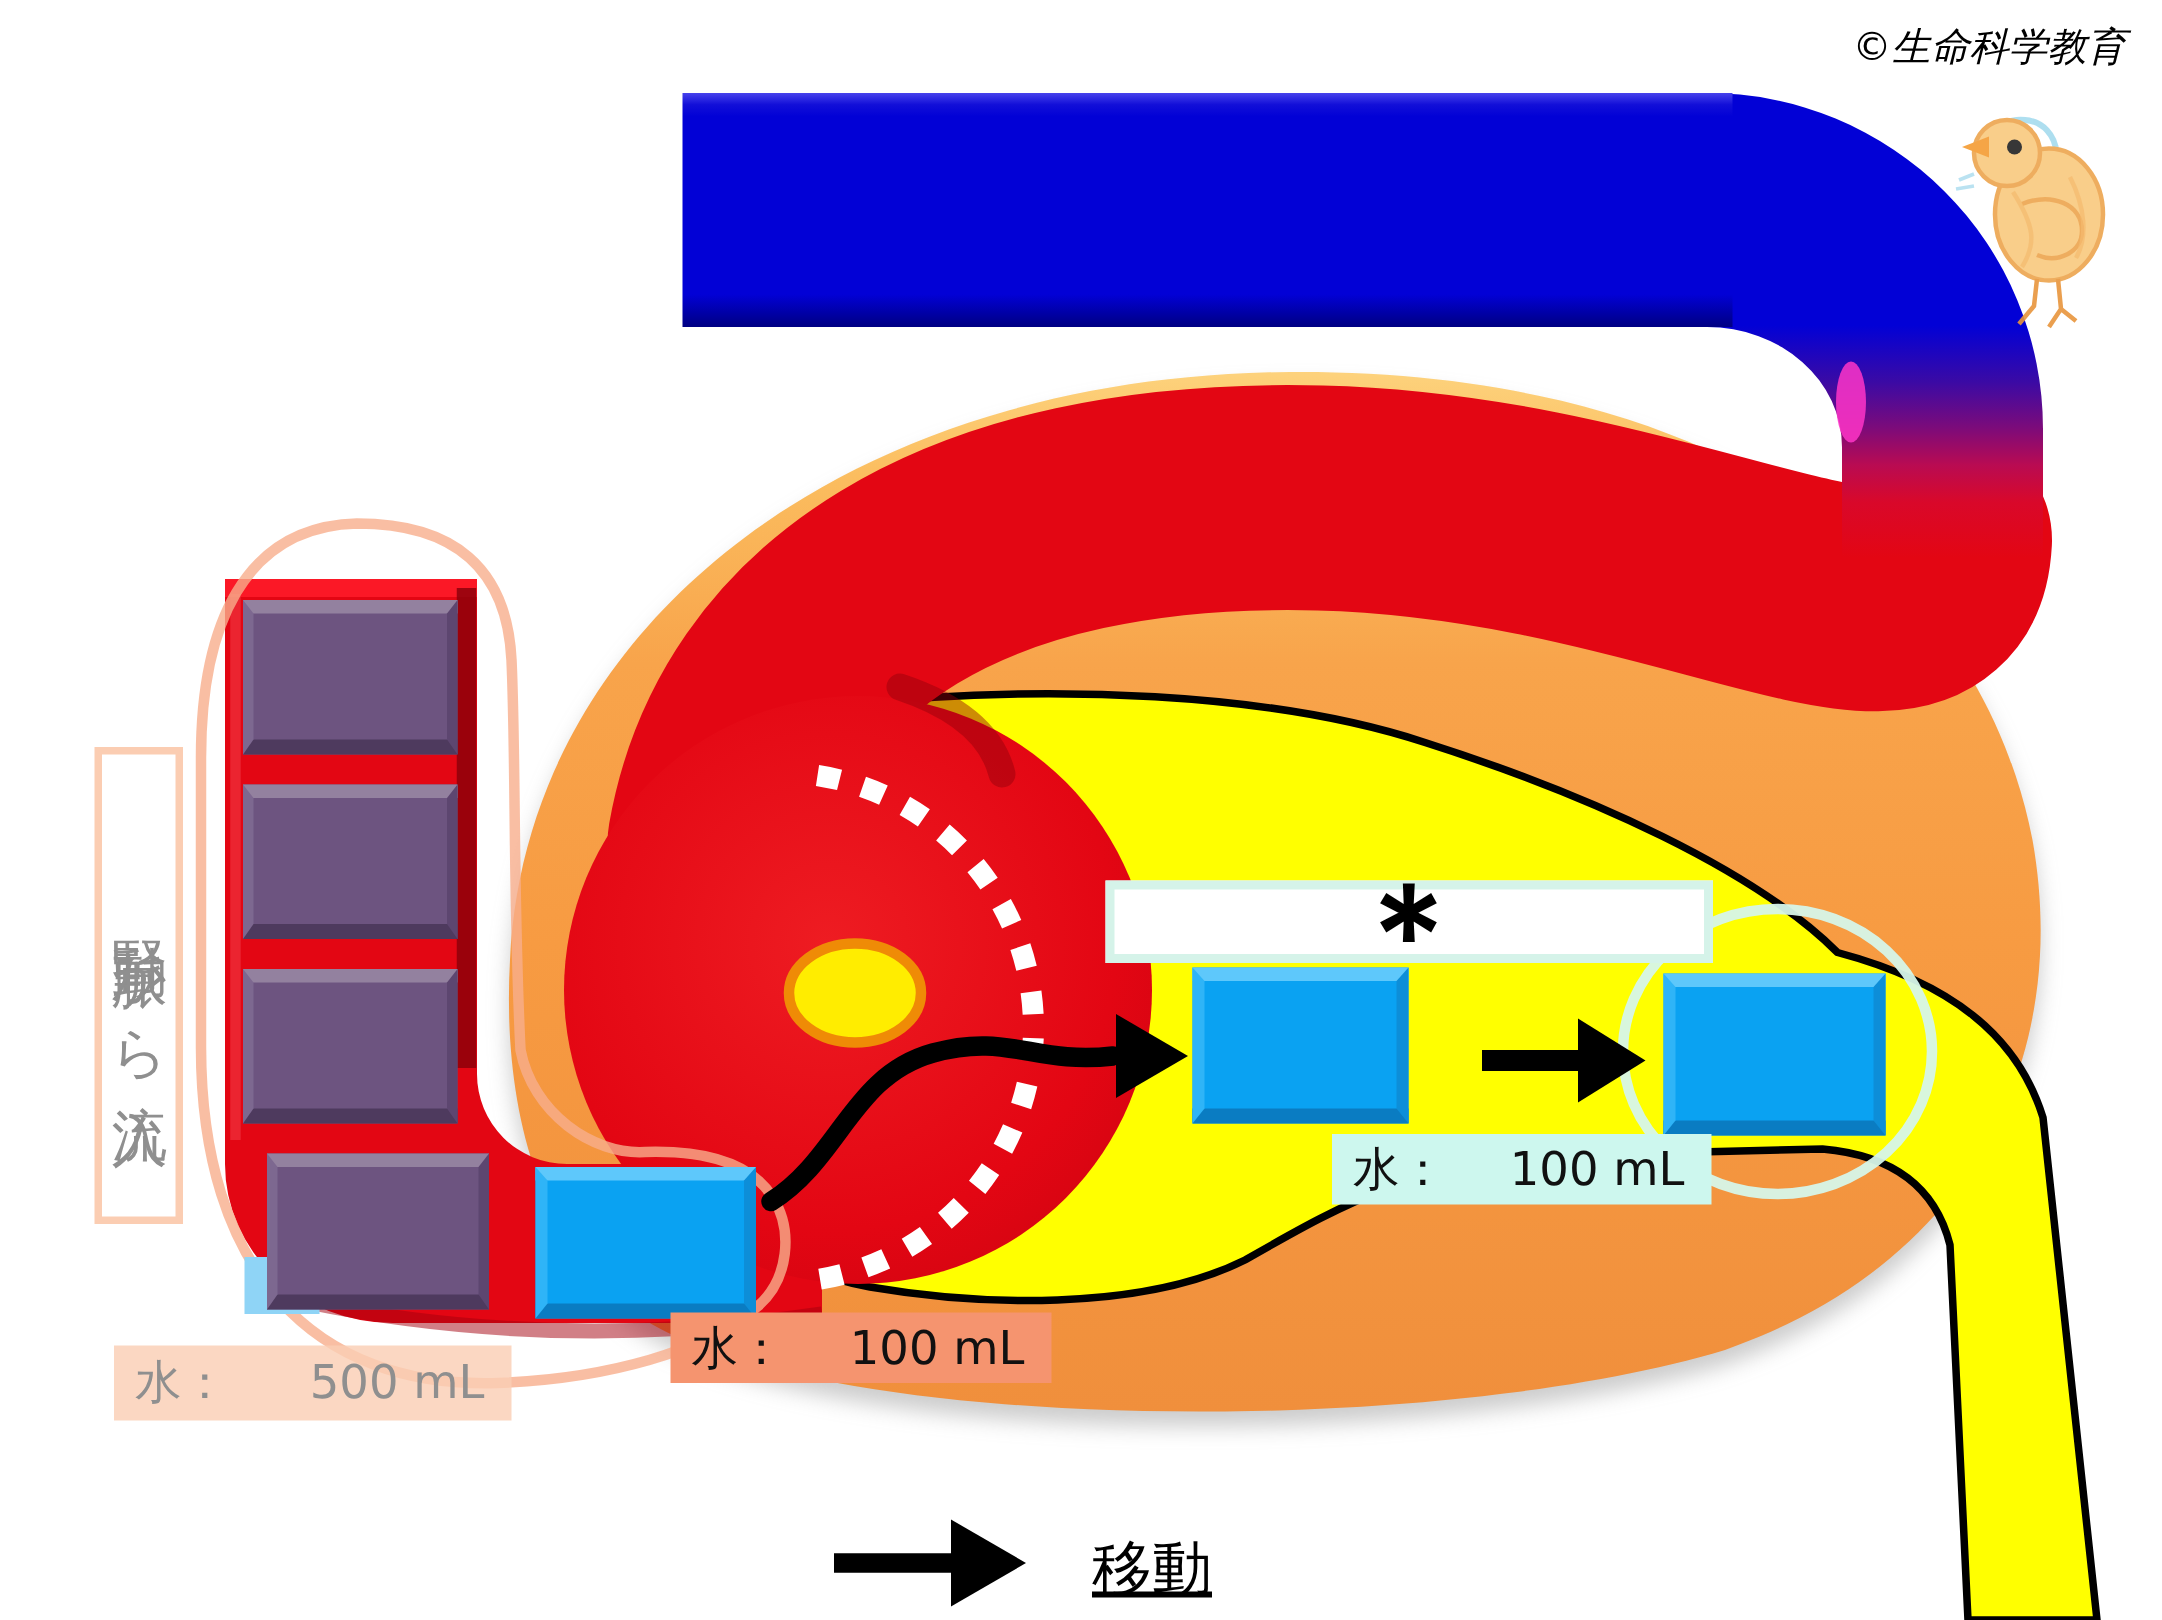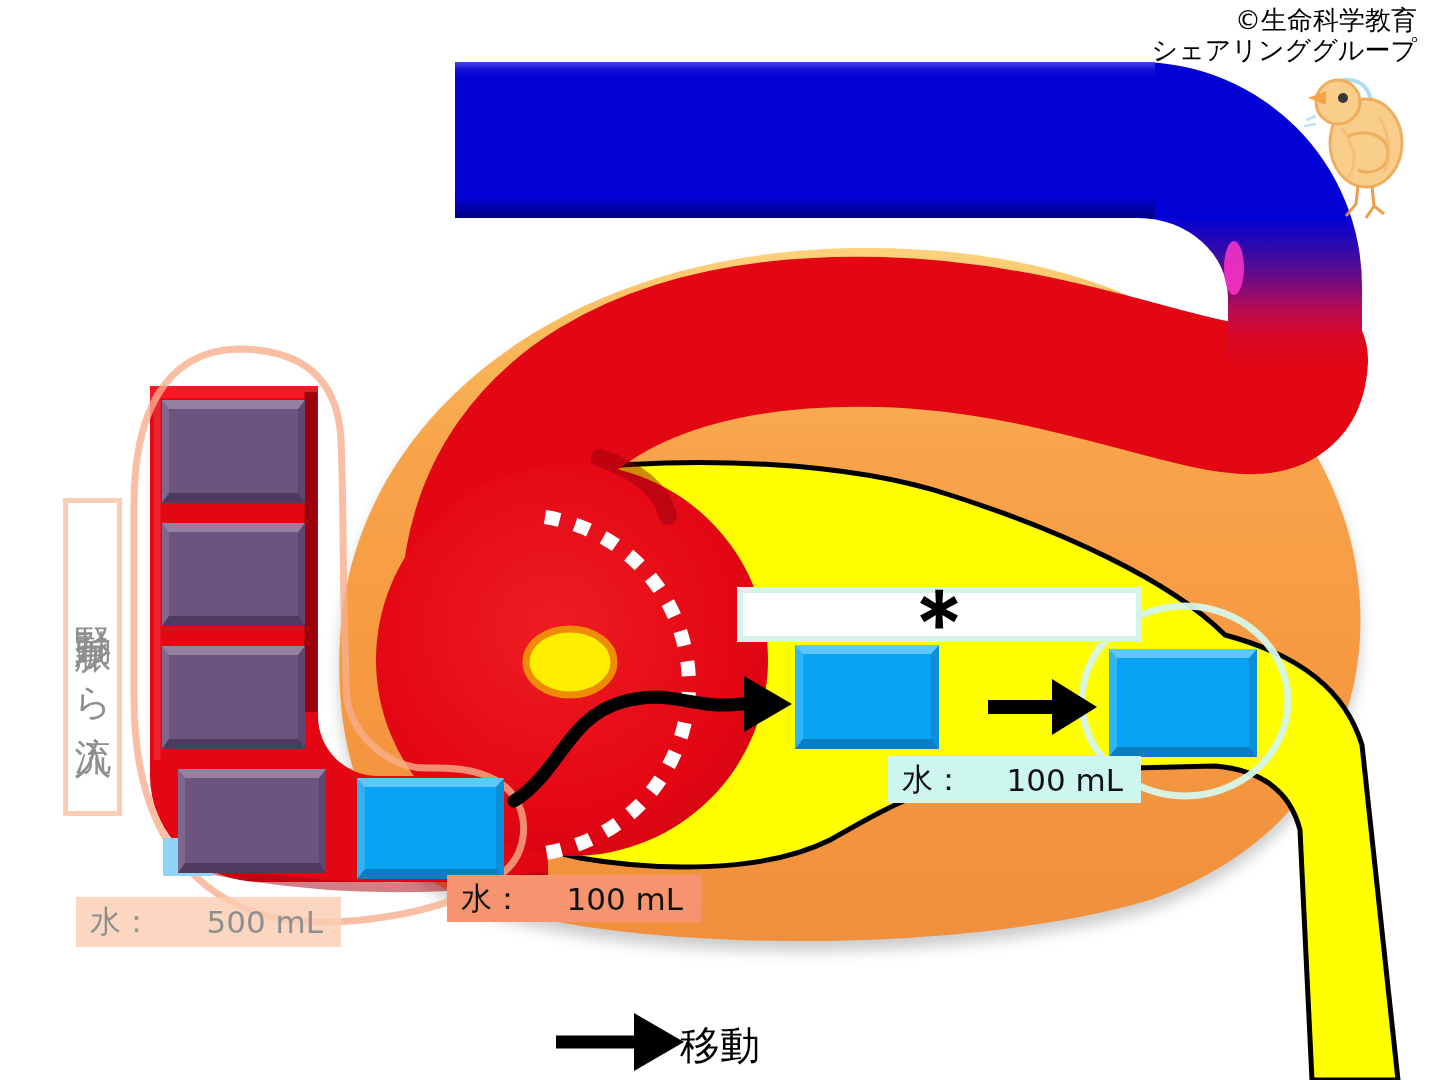--- a/index.html
+++ b/index.html
@@ -22,21 +22,21 @@
   .label-400{background:rgba(250,206,180,0.82);color:#8f8f8f;}
   .label-100a{background:#f5946f;color:#111;}
   .label-100b{background:#cdf7ee;color:#111;}
   .asterisk-box{background:#fff;border:6px solid #d5f3e9;overflow:visible;}
   .asterisk-box span{position:absolute;left:0;right:0;top:-16px;text-align:center;
     font-size:86px;font-weight:700;color:#000;line-height:1;}
   .vlabel{background:#fff;border:5px solid #fbcdb2;
     writing-mode:vertical-rl;text-orientation:upright;
     display:flex;align-items:center;justify-content:center;
     font-size:37px;color:#8f8f8f;letter-spacing:5px;}
-  .copyright{right:24px;top:6px;text-align:right;font-size:26px;color:#000;line-height:1.15;}
+  .copyright{right:24px;top:18px;text-align:right;font-size:26px;color:#000;line-height:1.15;font-style:italic;}
   .legend-text{font-size:40px;color:#000;}
 </style>
 </head>
 <body>
 
 <div id="stage">
 
   <svg id="art" width="1441" height="1080" viewBox="0 0 1441 1080">
     <defs>
       <linearGradient id="orangeGrad" x1="0" y1="0" x2="0" y2="1">
@@ -160,22 +160,21 @@
 
   <div class="ov val-label label-100b" style="left:888px;top:756px;width:253px;height:47px;">
     <span>水：</span>
     <span>100 mL</span>
   </div>
 
   <div class="ov asterisk-box" style="left:737px;top:587px;width:405px;height:55px;">
     <span>＊</span>
   </div>
 
-  <div class="ov legend-text" style="left:680px;top:1018px;">
+  <div class="ov legend-text" style="left:728px;top:1018px;text-decoration:underline;">
     <span>移動</span>
   </div>
 
   <div class="ov copyright">
     <div>©生命科学教育</div>
-    <div>シェアリンググループ</div>
   </div>
 
 </div>
 
 </body></html>

